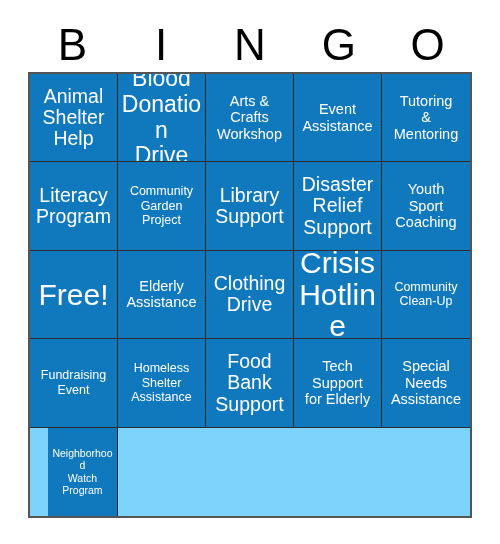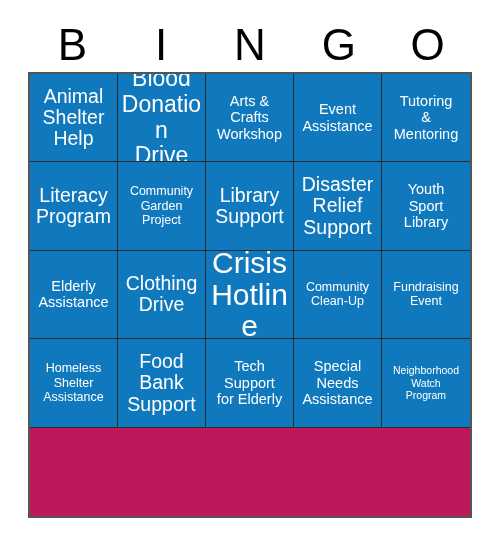--- a/index.html
+++ b/index.html
@@ -52,21 +52,21 @@
     position: absolute;
     left: 28px;
     top: 72px;
     width: 444px;
     height: 446px;
     box-sizing: border-box;
     border: 2px solid #555555;
     display: grid;
     grid-template-columns: repeat(5, 1fr);
     grid-template-rows: repeat(5, 1fr);
-    background: #be185d;
+    background: #7dd3fc;
     gap: 0px;
   }
 
   .bingo-cell {
     position: relative;
     box-sizing: border-box;
     background: #1079be;
     border-right: 1px solid #2b2b2b;
     border-bottom: 1px solid #2b2b2b;
     display: flex;
@@ -151,21 +151,24 @@
 Support</span>
       </div>
       <div class="bingo-cell">
         <span class="cell-text fs-xl">Disaster
 Relief
 Support</span>
       </div>
       <div class="bingo-cell">
         <span class="cell-text fs-m">Youth
 Sport
-Library</span>
+Coaching</span>
+      </div>
+      <div class="bingo-cell">
+        <span class="cell-text fs-xxl">Free!</span>
       </div>
       <div class="bingo-cell">
         <span class="cell-text fs-m">Elderly
 Assistance</span>
       </div>
       <div class="bingo-cell">
         <span class="cell-text fs-xl">Clothing
 Drive</span>
       </div>
       <div class="bingo-cell">

